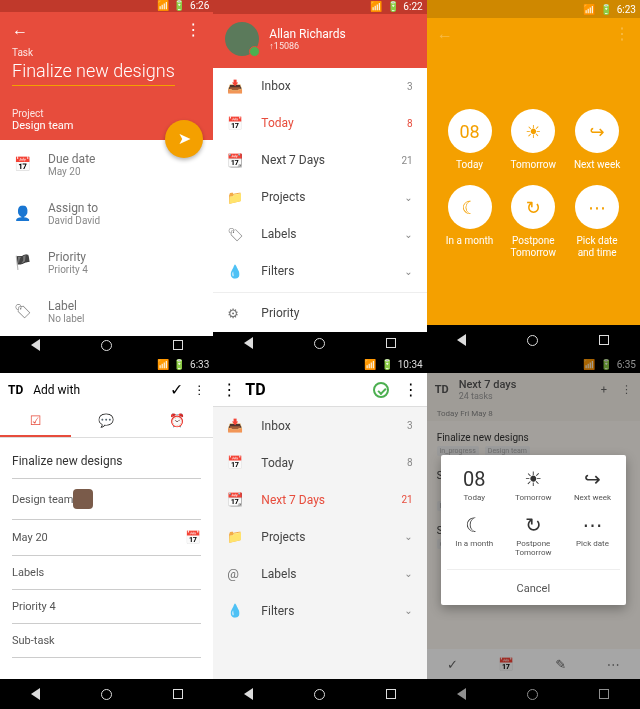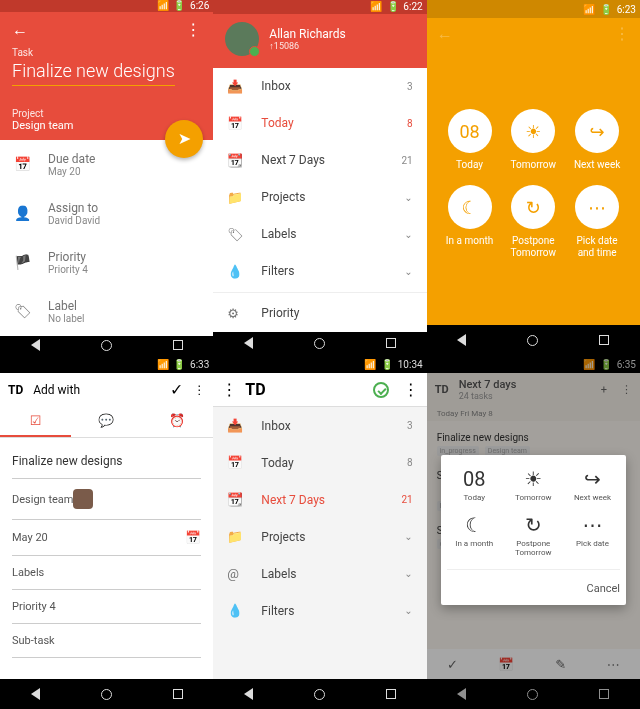--- a/index.html
+++ b/index.html
@@ -73,21 +73,21 @@
 .p6-row{padding:7px 10px;font-size:10px;color:#555}
 .p6-row .t{color:#333;margin-bottom:3px}
 .p6-row .tags{display:flex;gap:6px;font-size:7px;color:#aaa}
 .p6-row .tags span{background:#eee;padding:1px 3px;border-radius:2px}
 .dim{position:absolute;inset:0;background:rgba(0,0,0,.35);z-index:1}
 .p6-dialog{position:absolute;top:100px;left:14px;right:14px;background:#fff;border-radius:2px;z-index:2;padding:12px 6px 0;box-shadow:0 4px 12px rgba(0,0,0,.3)}
 .p6-dgrid{display:grid;grid-template-columns:repeat(3,1fr);gap:10px 4px}
 .p6-dcell{display:flex;flex-direction:column;align-items:center;gap:3px}
 .p6-dcell .ic{font-size:20px;color:#333}
 .p6-dcell .lb{font-size:8px;color:#555;text-align:center;line-height:1.1}
-.p6-cancel{text-align:right;padding:12px 0 10px;font-size:11px;color:#555;border-top:1px solid #eee;margin-top:12px}
+.p6-cancel{text-align:center;padding:12px 0 10px;font-size:11px;color:#555;border-top:1px solid #eee;margin-top:12px}
 .p6-bot{position:absolute;bottom:30px;left:0;right:0;height:30px;background:#fff;display:flex;justify-content:space-around;align-items:center;color:#666;font-size:13px;z-index:0}
 </style>
 </head>
 <body>
 
 <div class="grid">
 
 <div class="phone">
   <div class="status" style="background:#c0392b">
         <span>📶</span>

